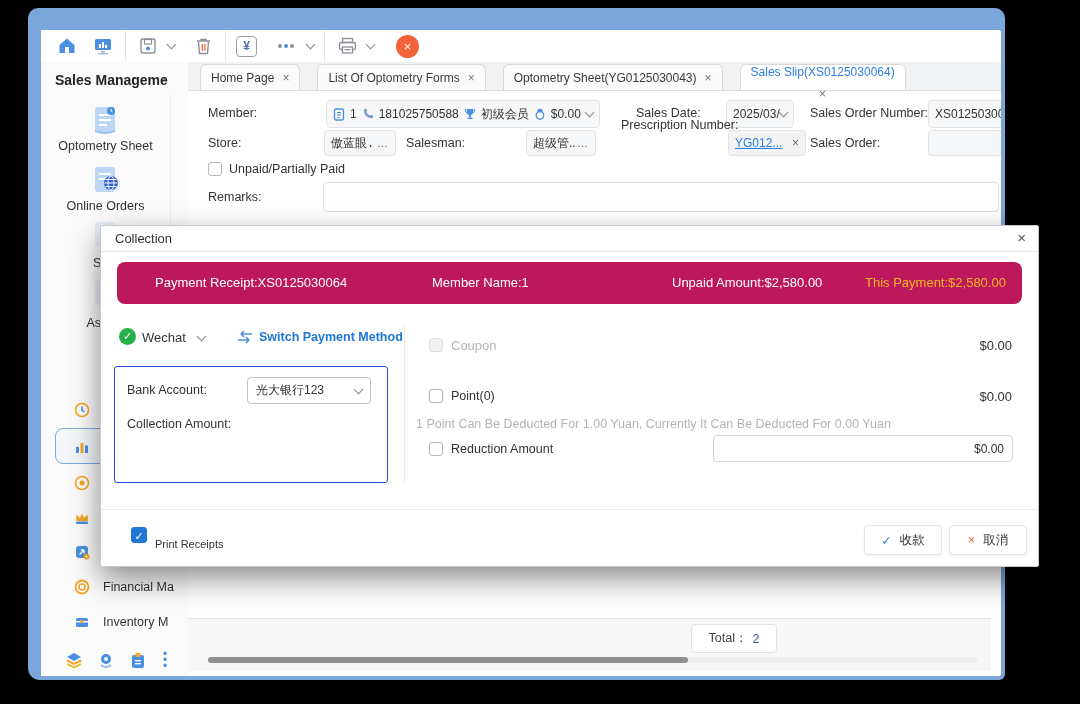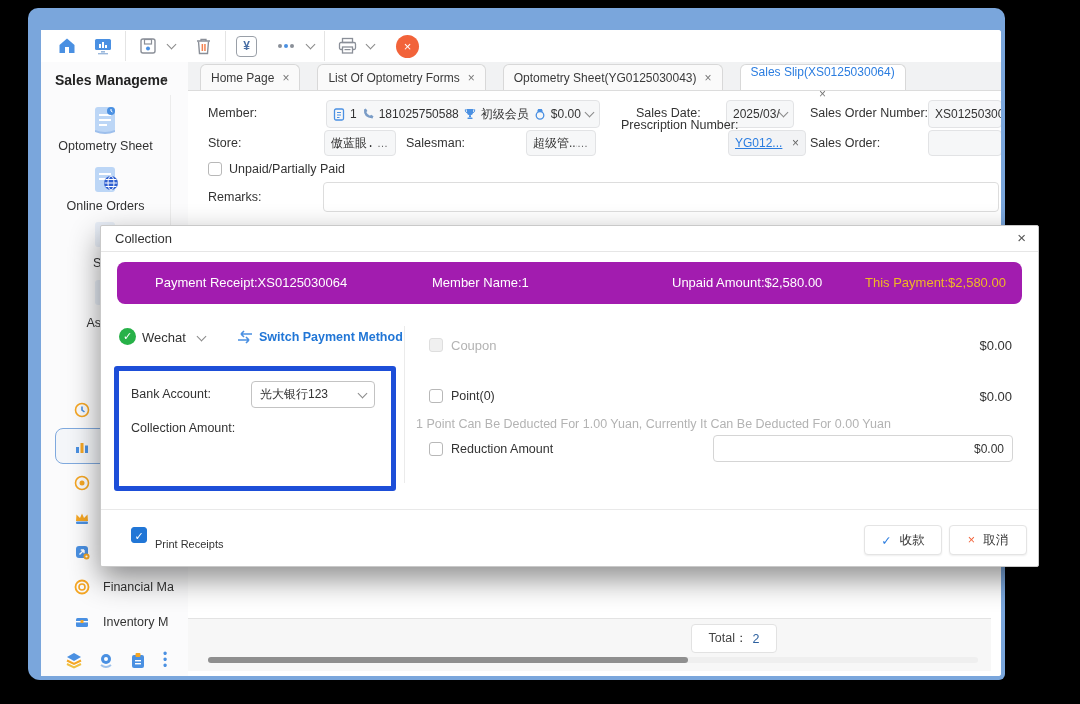--- a/index.html
+++ b/index.html
@@ -45,25 +45,25 @@
   .cb.dis{background:#f0f0f0;border-color:#dedede;}
   .cb.chk{background:#2176d6;border-color:#2176d6;color:#fff;text-align:center;
     line-height:14px;font-size:11px;}
   .link{color:#2b7de0;text-decoration:underline;font-size:12px;}
   
   .modal{position:absolute;left:100px;top:225px;width:937px;height:340px;background:#fff;
     border:1px solid #c9c9c9;border-radius:2px;box-shadow:0 12px 30px rgba(0,0,0,.45);z-index:20;}
   .m-title{position:absolute;left:0;top:0;right:0;height:26px;border-bottom:1px solid #e6e6e6;
     font-size:13px;color:#333;line-height:26px;padding-left:14px;box-sizing:border-box;}
   .m-close{position:absolute;right:12px;top:3px;font-size:15px;color:#555;cursor:pointer;}
-  .banner{position:absolute;left:16px;top:36px;width:905px;height:42px;background:#a21caf;
+  .banner{position:absolute;left:16px;top:36px;width:905px;height:42px;background:#be185d;
     border-radius:8px;color:#fff;font-size:13px;}
   .banner span{position:absolute;top:0;line-height:42px;white-space:nowrap;}
   .vline{position:absolute;left:303px;top:100px;height:157px;width:1px;background:#ebebeb;}
-  .paybox{position:absolute;left:13px;top:140px;width:272px;height:115px;border:5px solid #1d4ed8;
+  .paybox{position:absolute;left:13px;top:140px;width:272px;height:115px;border:1px solid #1d4ed8;
     border-radius:3px;background:#fff;}
   .sel{position:absolute;background:#fff;border:1px solid #c3c3c3;border-radius:4px;font-size:12px;
     color:#333;display:flex;align-items:center;padding:0 8px;box-sizing:border-box;}
   .hint{position:absolute;font-size:12.5px;color:#b3b3b3;white-space:nowrap;}
   .amt{position:absolute;font-size:13px;color:#333;}
   .btn{position:absolute;width:76px;height:28px;background:#fff;border:1px solid #e4e4e4;
     border-radius:4px;box-shadow:0 1px 2px rgba(0,0,0,.07);display:flex;align-items:center;
     justify-content:center;gap:8px;font-size:12.5px;color:#333;cursor:pointer;}
   .m-footline{position:absolute;left:0;top:283px;right:0;height:1px;background:#e9e9e9;}
   .seltext{background:#b9d8f4;padding:1px 2px;font-size:11px;font-weight:bold;color:#222;}

